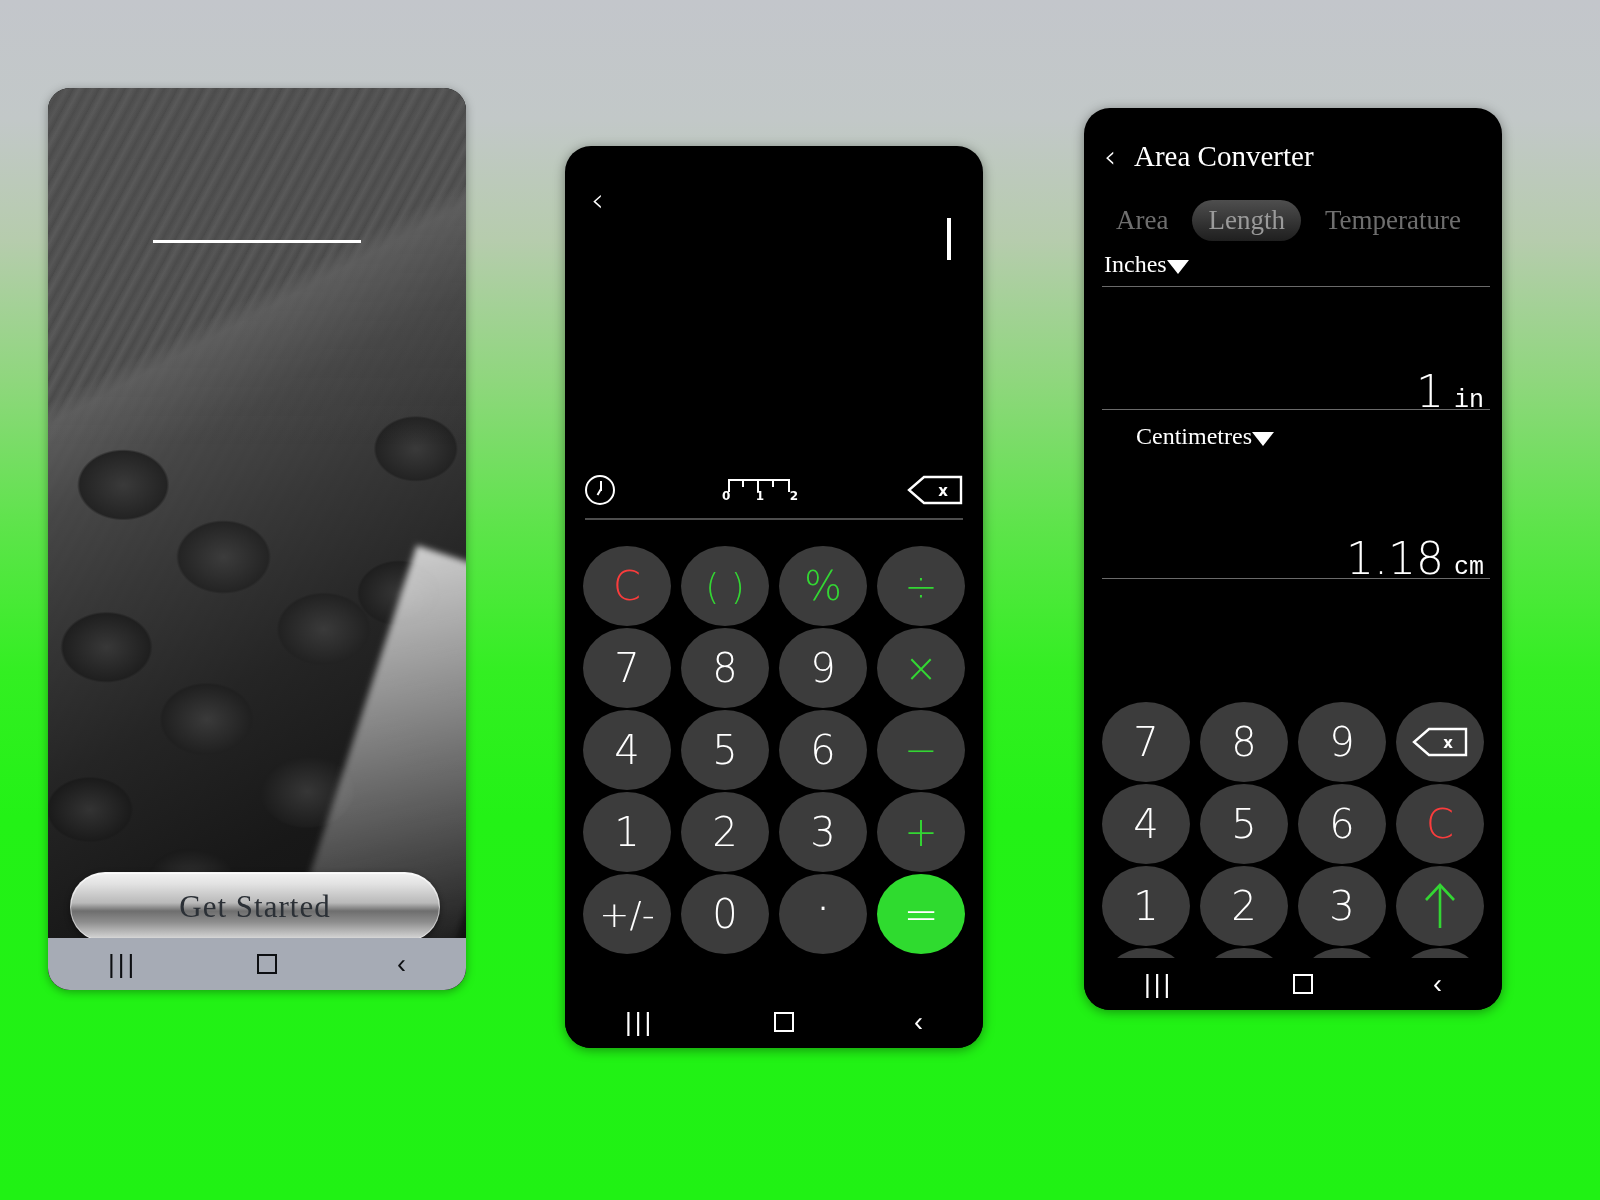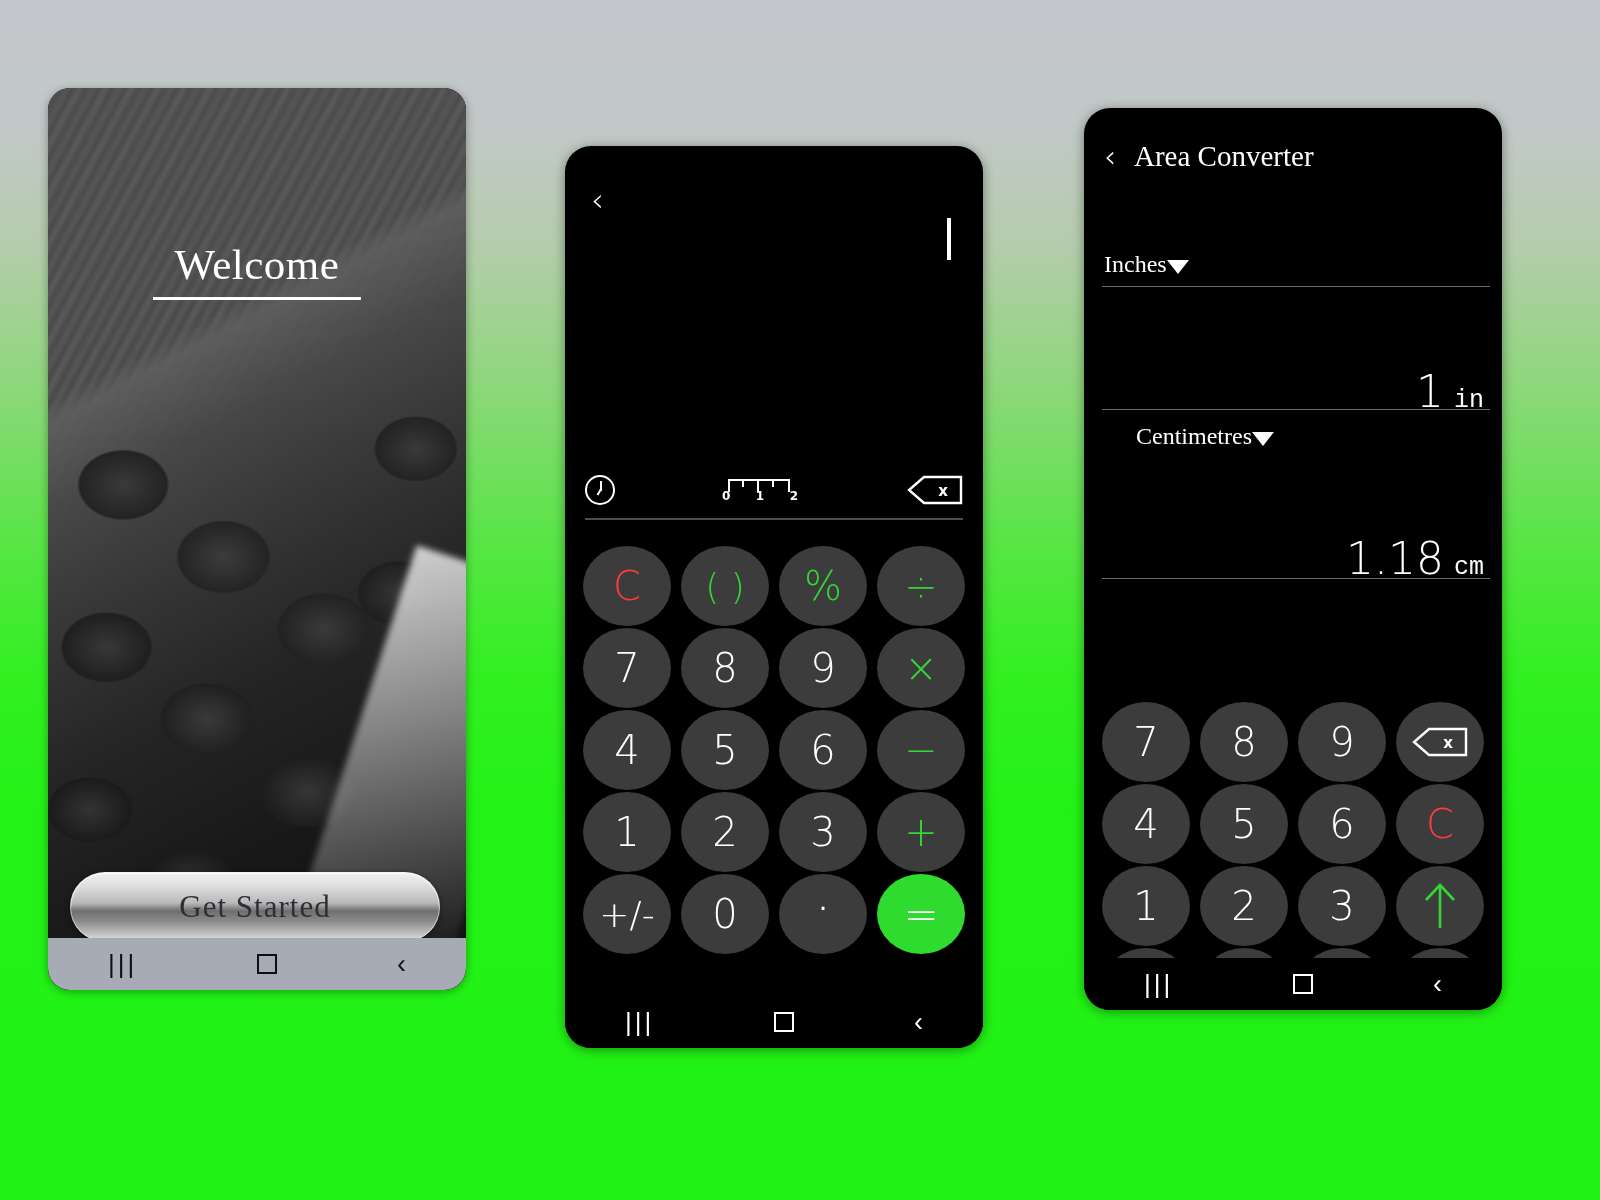--- a/index.html
+++ b/index.html
@@ -260,21 +260,20 @@
 </style>
 </head>
 <body>
 
 <div class="phone" id="phone-welcome">
   <div class="kb-photo">
     <div class="kb-blur-top"></div>
     <div class="kb-sheen"></div>
   </div>
   <div class="welcome-wrap">
-    <div class="welcome-title">Welcome</div>
     <div class="welcome-rule"></div>
   </div>
   <div class="get-started-btn">Get  Started</div>
   <div class="navbar light">
     <div class="nav-ico nav-recents">|||</div>
     <div class="nav-ico">
         <div class="nav-home"></div>
       </div>
     <div class="nav-ico nav-back">‹</div>
   </div>
@@ -340,20 +339,25 @@
     <div class="nav-ico nav-back">‹</div>
   </div>
 </div>
 
 <div class="phone" id="phone-conv">
   <div class="conv-header">
     <div class="conv-back">‹</div>
     <div class="conv-title">Area Converter</div>
   </div>
 
+  <div class="conv-tabs">
+      <div class="tab">Area</div>
+      <div class="tab active">Length</div>
+      <div class="tab">Temperature</div>
+    </div>
 
   <div class="conv-divider" style="top:178px;"></div>
 
   <div class="conv-unit-label" style="top:143px;">
     <span>Inches</span>
     <span class="caret"></span>
   </div>
   <div class="conv-value" style="top:258px;">
     <span class="conv-num">1</span>
     <span class="conv-unit">in</span>

